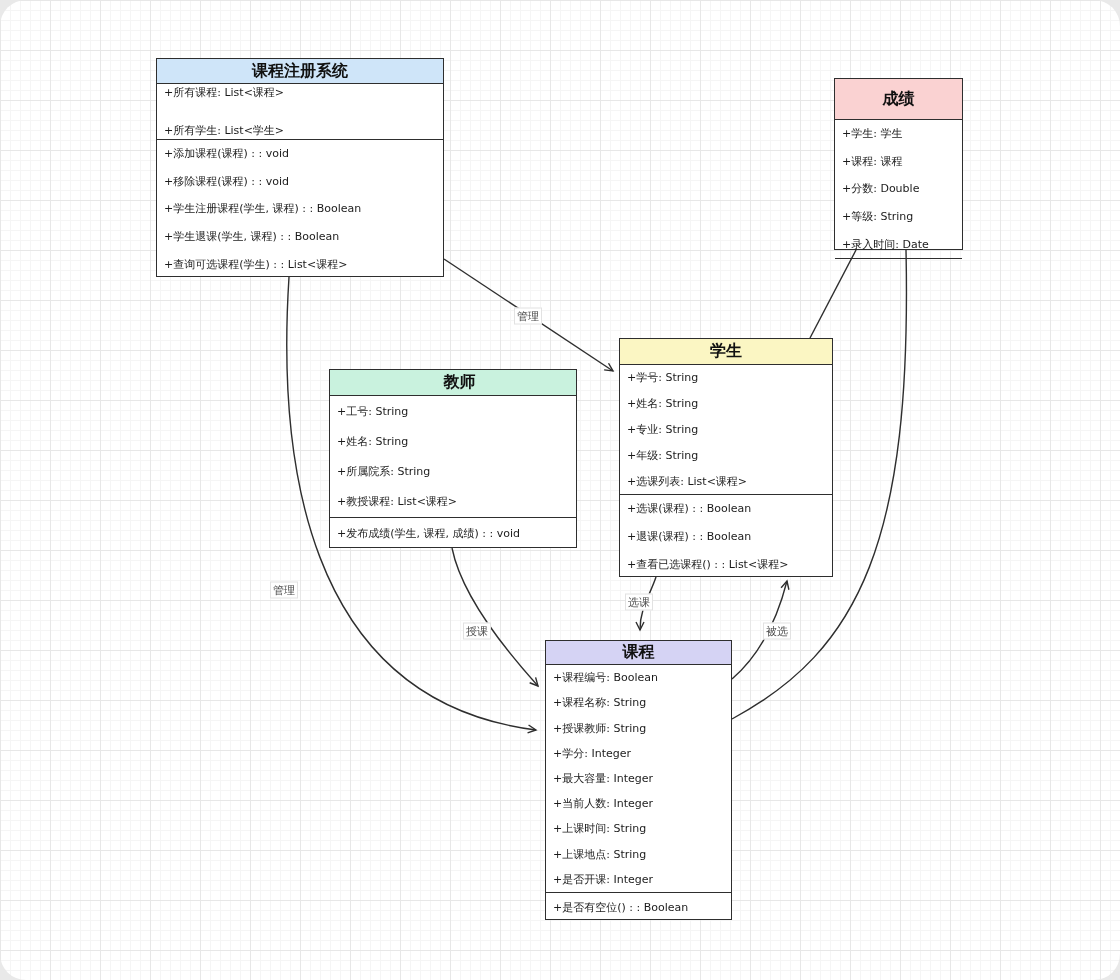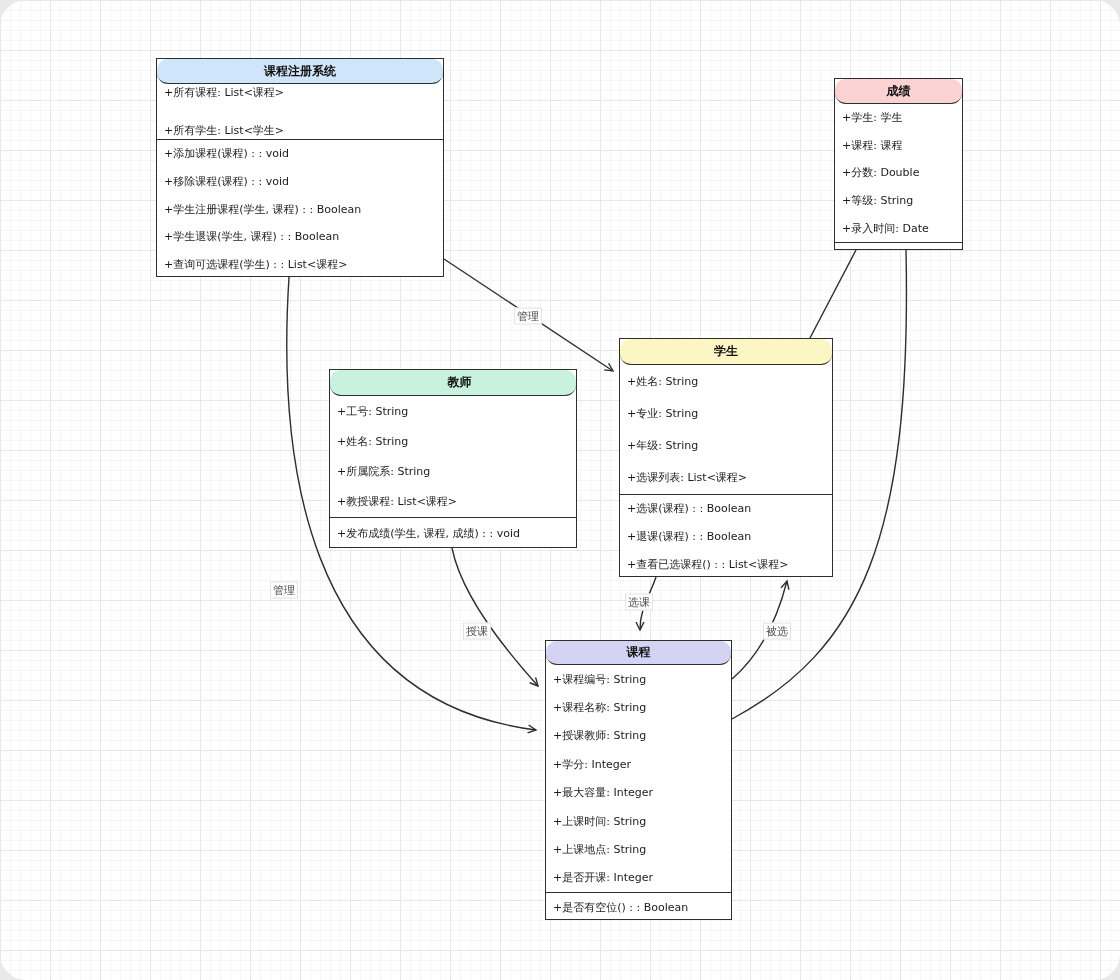--- a/index.html
+++ b/index.html
@@ -10,21 +10,21 @@
       linear-gradient(90deg, #e7e7e7 1px, transparent 1px),
       linear-gradient(#f5f5f5 1px, transparent 1px),
       linear-gradient(90deg, #f5f5f5 1px, transparent 1px);
     background-size:50px 50px,50px 50px,10px 10px,10px 10px;
     font-family:"DejaVu Sans","Liberation Sans",sans-serif;}
   svg.wires{position:absolute;left:0;top:0;width:1120px;height:980px;pointer-events:none;}
   svg.wires path{stroke:#2e2e2e;stroke-width:1.4;fill:none;}
   .uml-class{position:absolute;box-sizing:border-box;border:1px solid #2e2e2e;background:#fff;
     display:flex;flex-direction:column;}
   .uml-header{box-sizing:border-box;border-bottom:1px solid #2e2e2e;display:flex;align-items:center;
-    justify-content:center;font-size:12px;font-weight:bold;color:#111;flex:none;border-radius:11px;}
+    justify-content:center;font-size:16px;font-weight:bold;color:#111;flex:none;}
   .uml-section{box-sizing:border-box;display:flex;flex-direction:column;flex:none;}
   .uml-section.attrs{border-bottom:1px solid #2e2e2e;}
   .uml-row{flex:1;display:flex;align-items:center;padding-left:7px;font-size:11px;color:#1b1b1b;
     white-space:nowrap;overflow:hidden;}
   .edge-label{position:absolute;transform:translate(-50%,-50%);background:#ffffff;border:1px solid #e2e2e2;
     padding:0 2px;font-size:11px;line-height:15px;color:#4a4a4a;white-space:nowrap;}
 </style>
 </head>
 <body>
 
@@ -45,30 +45,30 @@
         <path d="M732,719 C860,650 912,540 906,250"></path>
       </g>
   </svg>
   <div id="class-layer">
       <div class="uml-class" style="left: 156px; top: 58px; width: 288px; height: 219px;">
         <div class="uml-header" style="height: 25px; background: rgb(207, 229, 249);">课程注册系统</div>
         <div class="uml-section attrs" style="height: 56px; gap: 20px;">
           <div class="uml-row">+所有课程: List&lt;课程&gt;</div>
           <div class="uml-row">+所有学生: List&lt;学生&gt;</div>
         </div>
-        <div class="uml-section methods" style="height: 138px; justify-content: center;">
+        <div class="uml-section methods" style="height: 138px;">
           <div class="uml-row">+添加课程(课程) : : void</div>
           <div class="uml-row">+移除课程(课程) : : void</div>
           <div class="uml-row">+学生注册课程(学生, 课程) : : Boolean</div>
           <div class="uml-row">+学生退课(学生, 课程) : : Boolean</div>
           <div class="uml-row">+查询可选课程(学生) : : List&lt;课程&gt;</div>
         </div>
       </div>
       <div class="uml-class" style="left: 834px; top: 78px; width: 129px; height: 172px;">
-        <div class="uml-header" style="height: 25px; background: rgb(250, 210, 210);">成绩</div>
+        <div class="uml-header" style="height: 41px; background: rgb(250, 210, 210);">成绩</div>
         <div class="uml-section attrs" style="height: 139px;">
           <div class="uml-row">+学生: 学生</div>
           <div class="uml-row">+课程: 课程</div>
           <div class="uml-row">+分数: Double</div>
           <div class="uml-row">+等级: String</div>
           <div class="uml-row">+录入时间: Date</div>
         </div>
         <div class="uml-section methods" style="height: 8px;"></div>
       </div>
       <div class="uml-class" style="left: 329px; top: 369px; width: 248px; height: 179px;">
@@ -79,39 +79,41 @@
           <div class="uml-row">+所属院系: String</div>
           <div class="uml-row">+教授课程: List&lt;课程&gt;</div>
         </div>
         <div class="uml-section methods" style="height: 31px;">
           <div class="uml-row">+发布成绩(学生, 课程, 成绩) : : void</div>
         </div>
       </div>
       <div class="uml-class" style="left: 619px; top: 338px; width: 214px; height: 239px;">
         <div class="uml-header" style="height: 26px; background: rgb(251, 246, 195); text-align: right;">学生</div>
         <div class="uml-section attrs" style="height: 130px;">
+          <div class="uml-row">+学号: String</div>
           <div class="uml-row">+姓名: String</div>
           <div class="uml-row">+专业: String</div>
           <div class="uml-row">+年级: String</div>
           <div class="uml-row">+选课列表: List&lt;课程&gt;</div>
         </div>
         <div class="uml-section methods" style="height: 83px;">
           <div class="uml-row">+选课(课程) : : Boolean</div>
           <div class="uml-row">+退课(课程) : : Boolean</div>
           <div class="uml-row">+查看已选课程() : : List&lt;课程&gt;</div>
         </div>
       </div>
       <div class="uml-class" style="left: 545px; top: 640px; width: 187px; height: 280px;">
         <div class="uml-header" style="height: 24px; background: rgb(213, 211, 244);">课程</div>
         <div class="uml-section attrs" style="height: 228px;">
-          <div class="uml-row">+课程编号: String</div>
+          <div class="uml-row">+课程编号: Boolean</div>
           <div class="uml-row">+课程名称: String</div>
           <div class="uml-row">+授课教师: String</div>
           <div class="uml-row">+学分: Integer</div>
           <div class="uml-row">+最大容量: Integer</div>
+          <div class="uml-row">+当前人数: Integer</div>
           <div class="uml-row">+上课时间: String</div>
           <div class="uml-row">+上课地点: String</div>
           <div class="uml-row">+是否开课: Integer</div>
         </div>
         <div class="uml-section methods" style="height: 28px;">
           <div class="uml-row">+是否有空位() : : Boolean</div>
         </div>
       </div>
     </div>
   <div id="label-layer">

